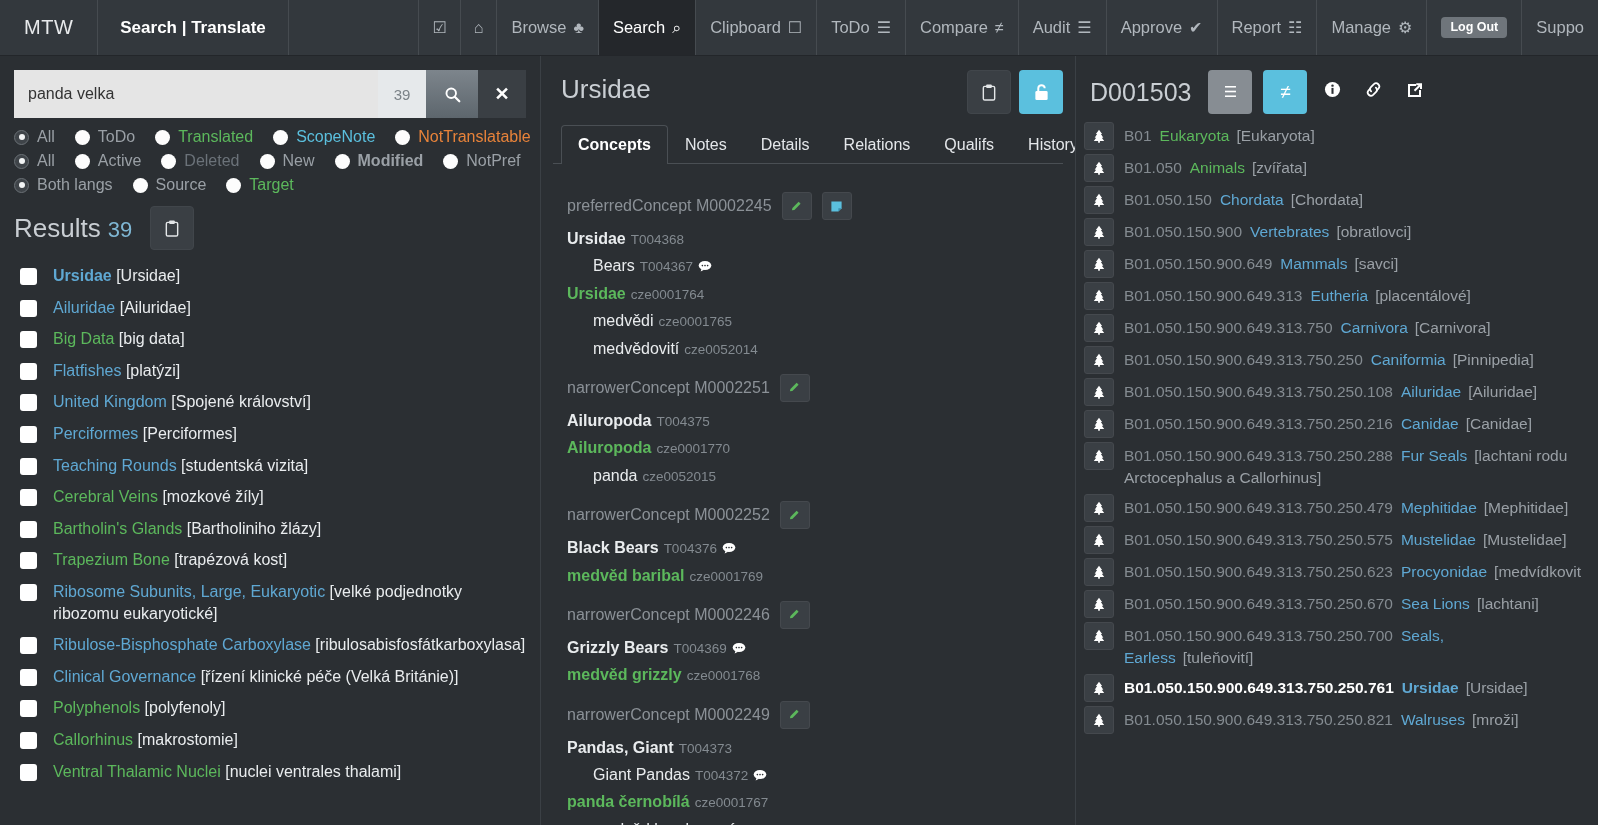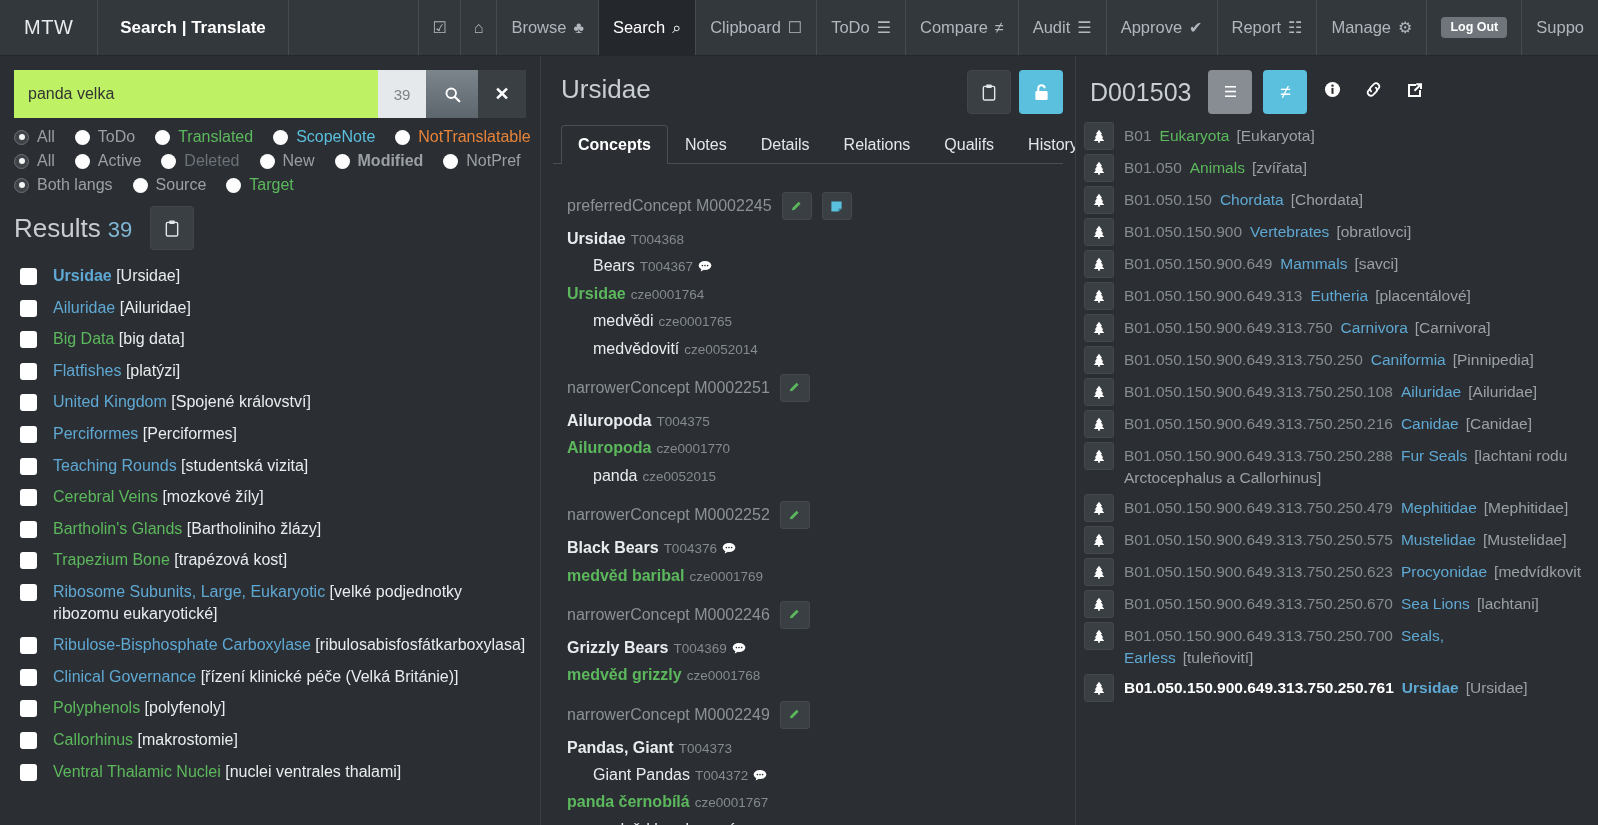--- a/index.html
+++ b/index.html
@@ -64,21 +64,21 @@
   
   .columns { display: flex; height: 769px; }
   .col-left  { width: 540px; padding: 14px 14px 0 14px; overflow: hidden; }
   .col-mid   { width: 535px; padding: 14px 12px 0 12px; border-left: 1px solid #3b4045; overflow: hidden;}
   .col-right { width: 506px; padding: 14px 8px 0 8px; border-left: 1px solid #3b4045; overflow: hidden;}
 
   
   .searchbar { display: flex; height: 48px; margin-bottom: 10px; }
   .search-input {
     flex: 1 1 auto;
-    background: #bef264;
+    background: #e5e5e5;
     border: none;
     font-size: 16px;
     padding: 0 14px;
     color: #333;
     font-family: "Liberation Sans", sans-serif;
     outline: none;
   }
   .search-count {
     width: 48px;
     background: #e6e9eb;
@@ -716,16 +716,25 @@
         </div>
         <div class="tree-row">
           <span class="tree-btn">
             <svg width="12" height="14" viewBox="0 0 12 14">
               <path d="M6 .8 L9.1 5.1 H7.9 L10.3 8.7 H8.8 L11.2 12 H.8 L3.2 8.7 H1.7 L4.1 5.1 H2.9 Z" fill="#fff"></path>
               <rect x="5.1" y="11.7" width="1.8" height="2" fill="#fff"></rect>
             </svg>
           </span>
           <div class="tree-text"><span class="tn cur">B01.050.150.900.649.313.750.250.761</span><span class="tlab cur">Ursidae</span><span class="ttrans">[Ursidae]</span></div>
         </div>
+        <div class="tree-row">
+          <span class="tree-btn">
+            <svg width="12" height="14" viewBox="0 0 12 14">
+              <path d="M6 .8 L9.1 5.1 H7.9 L10.3 8.7 H8.8 L11.2 12 H.8 L3.2 8.7 H1.7 L4.1 5.1 H2.9 Z" fill="#fff"></path>
+              <rect x="5.1" y="11.7" width="1.8" height="2" fill="#fff"></rect>
+            </svg>
+          </span>
+          <div class="tree-text"><span class="tn">B01.050.150.900.649.313.750.250.821</span><span class="tlab">Walruses</span><span class="ttrans">[mroži]</span></div>
+        </div>
       </div>
   </div>
 
 </div>
 
 </body></html>

